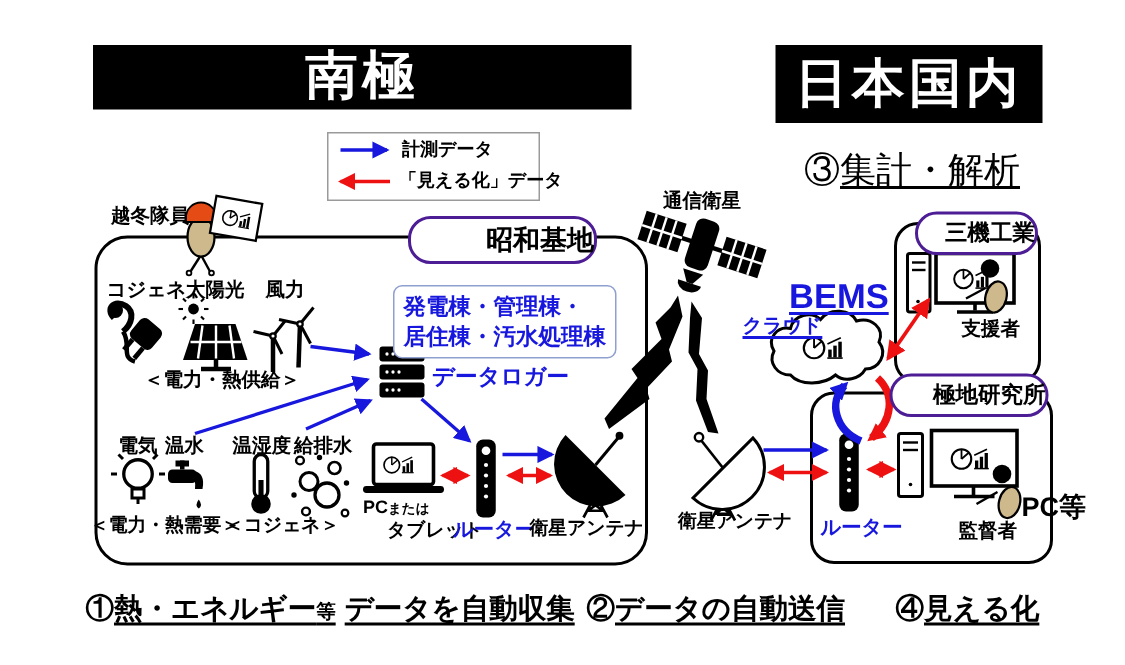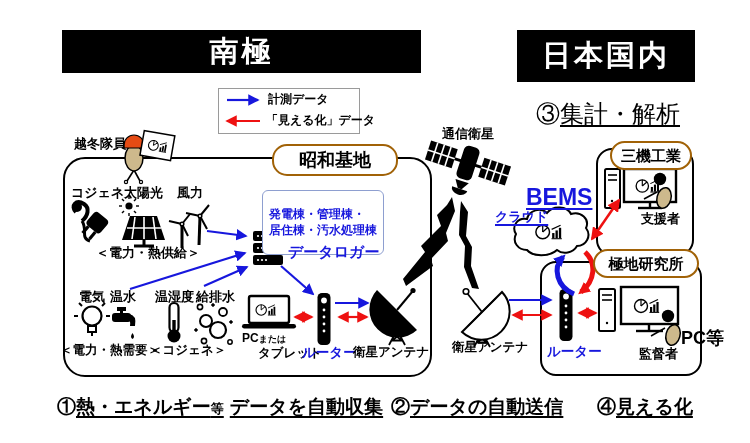--- a/index.html
+++ b/index.html
@@ -3,29 +3,29 @@
 <meta charset="utf-8">
 <style>
   html,body{margin:0;padding:0;background:#fff;}
   #stage{position:relative;width:750px;height:443px;background:#fff;overflow:hidden;
          font-family:"Liberation Sans",sans-serif;color:#000;}
   .abs{position:absolute;line-height:1.15;white-space:nowrap;}
   .b{font-weight:bold;}
   .blue{color:#1717dd;}
   .ul{text-decoration:underline;text-underline-offset:3px;text-decoration-thickness:1.5px;}
   .banner{background:#000;color:#fff;display:flex;align-items:center;justify-content:center;
-          font-size:29px;font-weight:bold;letter-spacing:3px;}
-  .pill{background:#fff;border:2px solid #a16207;border-radius:15px;display:flex;
-        align-items:center;justify-content:center;font-weight:bold;}
+          font-size:35px;font-weight:bold;letter-spacing:3px;}
+  .pill{background:#fff;border:2px solid #4c1d95;border-radius:15px;display:flex;
+        align-items:center;justify-content:flex-end;font-weight:bold;}
   .bigbox{border:2.2px solid #000;border-radius:22px;background:transparent;}
   .midbox{border:2px solid #000;border-radius:16px;background:transparent;}
   .legend{border:1px solid #9a9a9a;background:#fff;}
   .callout{border:1.2px solid #8e9fd0;border-radius:6px;background:#fff;
-           color:#1717dd;font-size:12px;font-weight:bold;line-height:1.3;
-           padding:16px 6px;}
+           color:#1717dd;font-size:15px;font-weight:bold;line-height:1.3;
+           padding:4px 6px;}
   svg{position:absolute;left:0;top:0;}
   #art{pointer-events:none;}
 </style>
 </head>
 <body>
 
 <div id="stage">
 
   <div class="abs bigbox" style="left:63px;top:157px;width:365px;height:216px;"></div>
   <div class="abs midbox" style="left:596px;top:148px;width:94px;height:104px;"></div>

